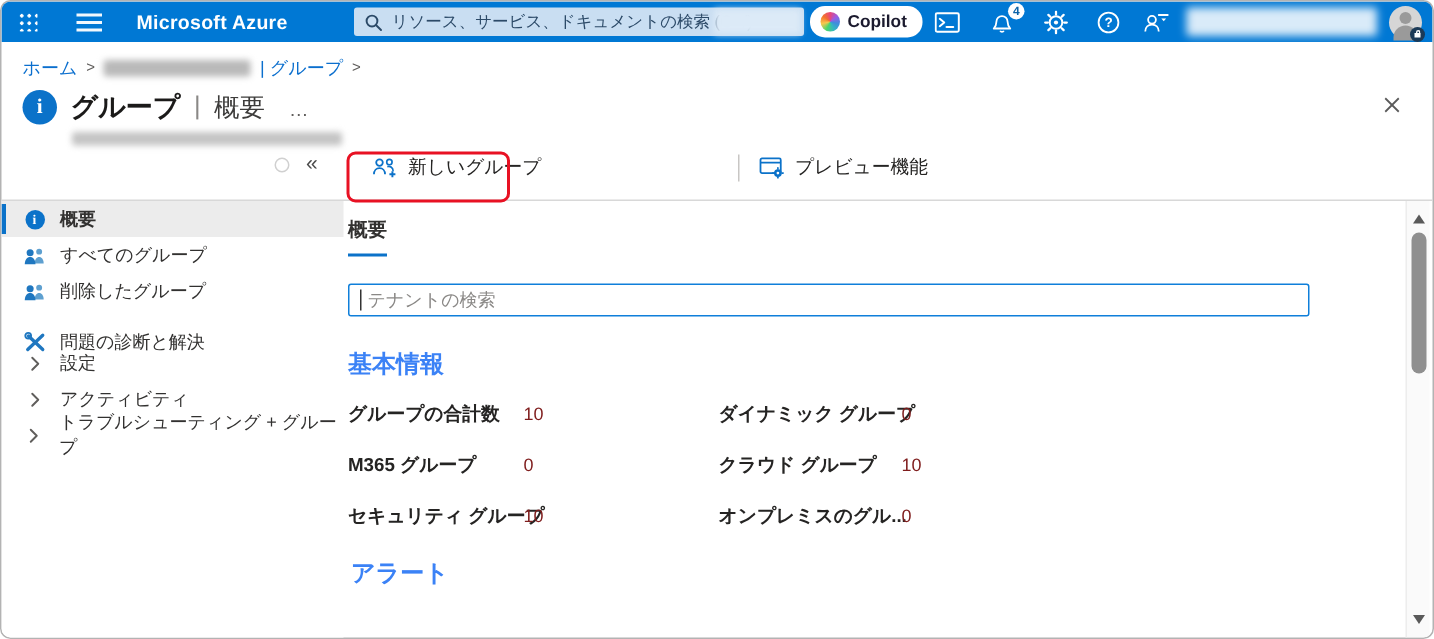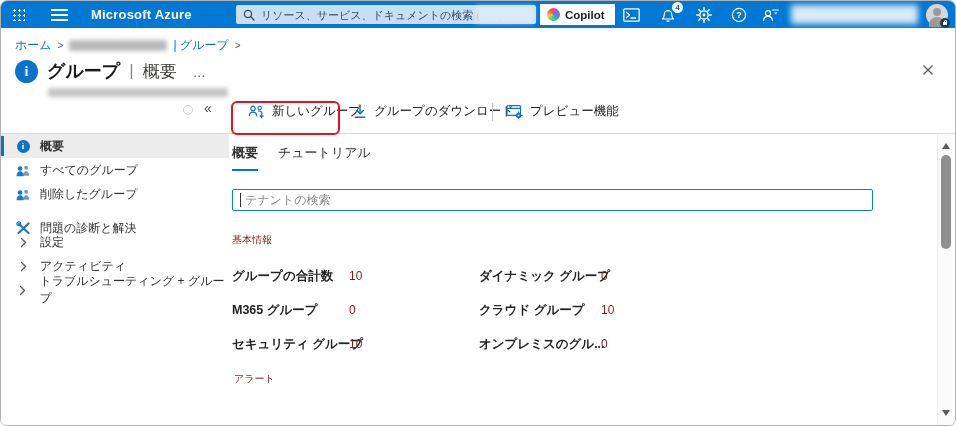--- a/index.html
+++ b/index.html
@@ -19,21 +19,21 @@
   .tb-search { position:absolute; left:235px; top:4px; width:300px; height:19px;
                background:#c9def2; border-radius:2px; display:flex; align-items:center; }
   .tb-search svg { margin-left:7px; flex:0 0 auto; }
   .tb-search input { flex:1; border:none; outline:none; background:transparent;
                      font-size:11px; color:#22415f; padding-left:6px;
                      font-family:"Liberation Sans","DejaVu Sans",sans-serif; }
   .tb-search input::placeholder { color:#2c4a68; opacity:1; }
   .tb-search .blurpatch { position:absolute; right:2px; top:1px; width:58px; height:17px;
                           background:#dceaf7; filter:blur(2px); border-radius:2px; }
   .copilot { position:absolute; left:539px; top:3px; height:21px; padding:0 10px 0 7px;
-             background:#fff; border-radius:0; display:flex; align-items:center; gap:5px;
+             background:#fff; border-radius:10px; display:flex; align-items:center; gap:5px;
              border:none; cursor:pointer; }
   .copilot-logo { width:13px; height:13px; border-radius:50%;
         background:conic-gradient(#e8467c,#9b5de5,#3f8cdd,#35b5c1,#4ad66d,#f9c74f,#f3722c,#e8467c); }
   .copilot span { font-size:11.5px; font-weight:bold; color:#1b1a2e; }
   .tb-ico { position:absolute; top:5px; width:18px; height:18px; display:flex;
             align-items:center; justify-content:center; }
   .badge { position:absolute; top:-4px; right:-6px; width:11px; height:11px; border-radius:50%;
            background:#fff; color:#0b62a8; font-size:8px; font-weight:bold; line-height:11px;
            text-align:center; }
   .acct-blur { position:absolute; left:790px; top:4px; width:127px; height:19px;
@@ -103,21 +103,21 @@
   .tab { color:#323130; cursor:pointer; padding-bottom:7px; }
   .tab.active { font-weight:bold; border-bottom:2px solid #0b72c9; }
   .tenant-search { position:absolute; left:231px; top:188px; width:641px; height:22px;
                    border:1px solid #0f7fda; border-radius:2px; background:#fff;
                    display:flex; align-items:center; }
   .tenant-search .cursor { width:1px; height:14px; background:#333; margin-left:7px; }
   .tenant-search input { flex:1; border:none; outline:none; font-size:12px; color:#000000;
                          padding-left:4px; background:transparent;
                          font-family:"Liberation Sans","DejaVu Sans",sans-serif; }
   .tenant-search input::placeholder { color:#8a8886; opacity:1; }
-  .sec-head { position:absolute; font-size:10px; font-weight:normal; color:#7f1d1d; }
+  .sec-head { position:absolute; font-size:16px; font-weight:bold; color:#3b82f6; }
   .stat-label { position:absolute; font-size:12.5px; font-weight:bold; color:#252423; }
   .stat-value { position:absolute; font-size:12px; color:#7f1d1d; cursor:pointer; }
 
   
   .hint { position:absolute; left:8px; top:394px; width:206px; font-size:9px; font-style:italic;
           color:#3b3a39; text-align:center; line-height:1.45; }
 
   
   .scrollbar { position:absolute; left:936px; top:133px; width:16px; height:291px;
                background:#fafafa; border-left:1px solid #ededed; }
@@ -251,28 +251,20 @@
         <circle cx="5" cy="4.4" r="2.2" fill="none" stroke="#0b72c9" stroke-width="1.2"></circle>
         <path d="M1.3 12.2 c0-2.6 1.6-4.1 3.7-4.1 s3.7 1.5 3.7 4.1" fill="none" stroke="#0b72c9" stroke-width="1.2"></path>
         <circle cx="11.6" cy="4" r="1.8" fill="none" stroke="#0b72c9" stroke-width="1.1"></circle>
         <path d="M10.2 7.1 c2-.6 3.9.7 3.9 3" fill="none" stroke="#0b72c9" stroke-width="1.1"></path>
         <line x1="13.6" y1="10.2" x2="13.6" y2="14.2" stroke="#0b72c9" stroke-width="1.3"></line>
         <line x1="11.6" y1="12.2" x2="15.6" y2="12.2" stroke="#0b72c9" stroke-width="1.3"></line>
       </svg>
       <span>新しいグループ</span>
     </button>
 
-    <button class="tool-btn" style="left:352px">
-      <svg width="14" height="15" viewBox="0 0 14 15">
-        <line x1="7" y1="1.5" x2="7" y2="9.5" stroke="#0b72c9" stroke-width="1.4" stroke-linecap="round"></line>
-        <polyline points="3.6,6.4 7,9.8 10.4,6.4" fill="none" stroke="#0b72c9" stroke-width="1.4" stroke-linecap="round" stroke-linejoin="round"></polyline>
-        <line x1="2.2" y1="13.2" x2="11.8" y2="13.2" stroke="#0b72c9" stroke-width="1.4" stroke-linecap="round"></line>
-      </svg>
-      <span>グループのダウンロード</span>
-    </button>
 
     <div class="tool-sep"></div>
 
     <button class="tool-btn" style="left:505px">
       <svg width="17" height="15" viewBox="0 0 17 15">
         <rect x="1" y="1.6" width="13.5" height="9.8" rx="1" fill="none" stroke="#0b72c9" stroke-width="1.2"></rect>
         <line x1="1" y1="4.4" x2="14.5" y2="4.4" stroke="#0b72c9" stroke-width="1.1"></line>
         <circle cx="12.6" cy="11.4" r="2.6" fill="#0b72c9"></circle>
         <circle cx="12.6" cy="11.4" r="0.9" fill="#fff"></circle>
         <g stroke="#0b72c9" stroke-width="1.1" stroke-linecap="round">
@@ -356,21 +348,20 @@
         <svg width="7" height="11" viewBox="0 0 7 11">
             <polyline points="1.5,1.5 5.5,5.5 1.5,9.5" fill="none" stroke="#605e5c" stroke-width="1.3" stroke-linecap="round" stroke-linejoin="round"></polyline>
           </svg>
       </span>
       <span class="lbl">トラブルシューティング + グループ</span>
     </div>
   </aside>
 
   <div class="tabs">
     <span class="tab active">概要</span>
-    <span class="tab">チュートリアル</span>
   </div>
 
   <div class="tenant-search">
     <span class="cursor"></span>
     <input type="text" placeholder="テナントの検索" style="">
   </div>
 
   <div class="sec-head" style="left:231px; top:232px">基本情報</div>
 
   <div class="stat-label" style="left:231px; top:267px">グループの合計数</div>

